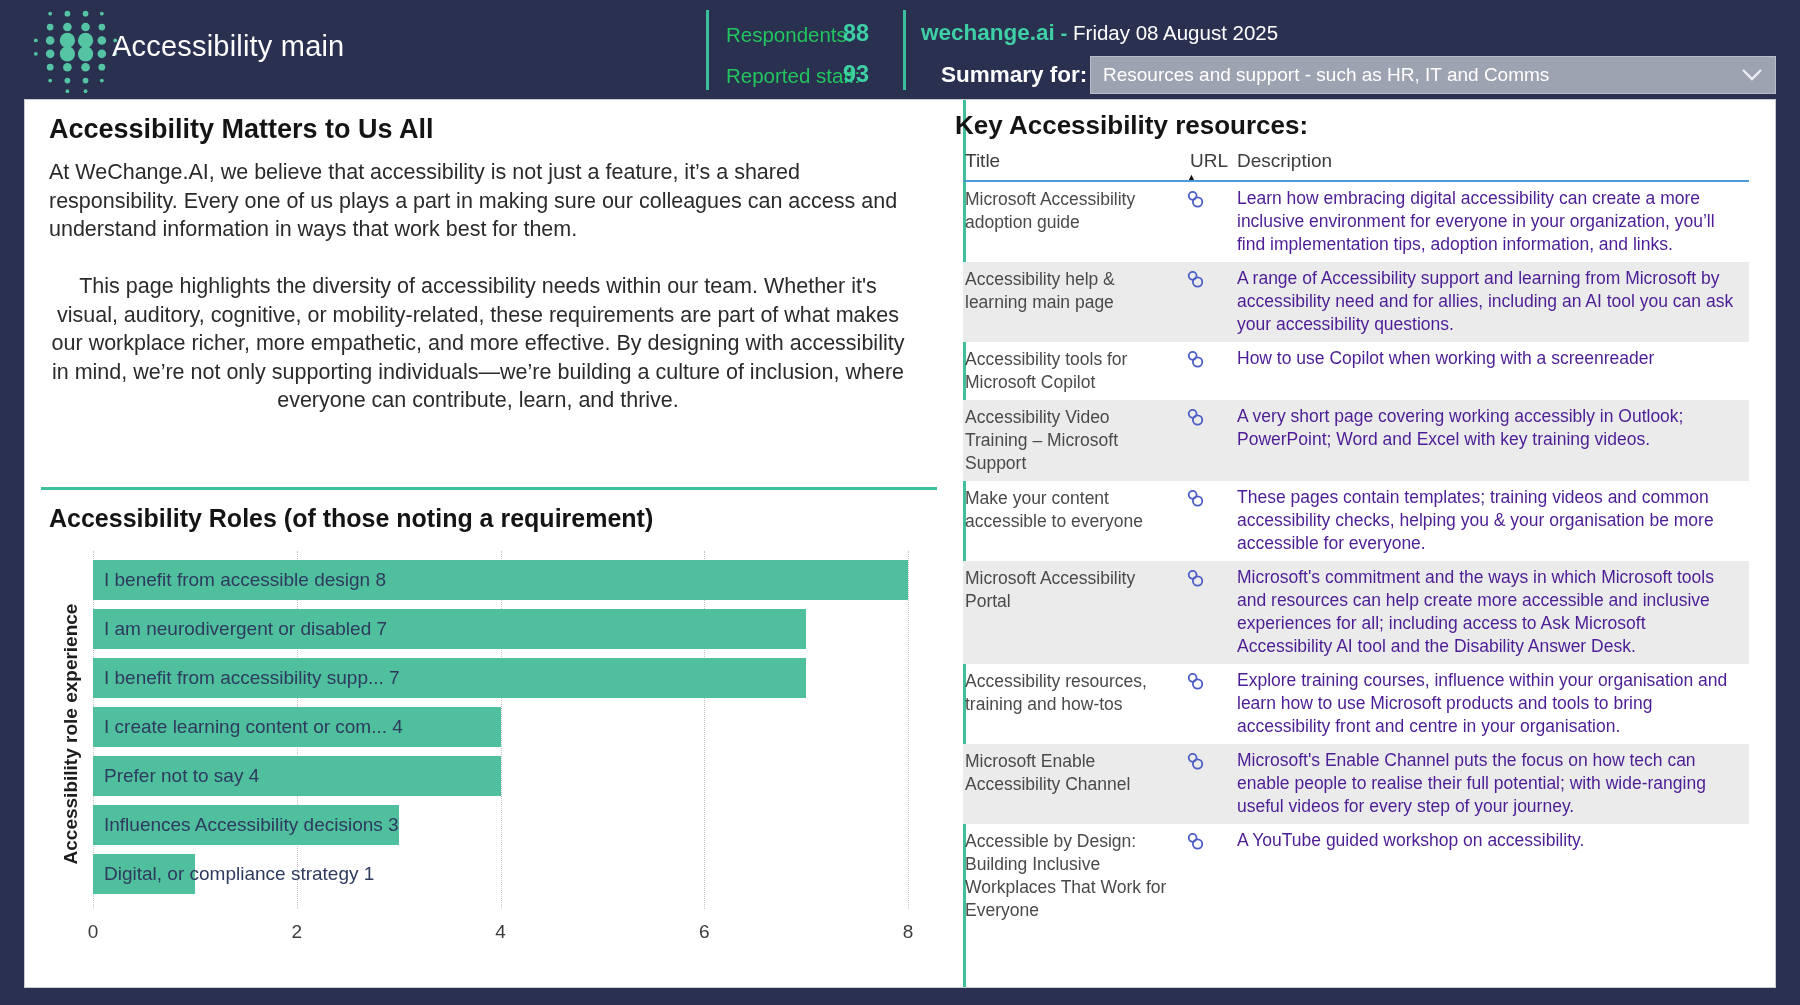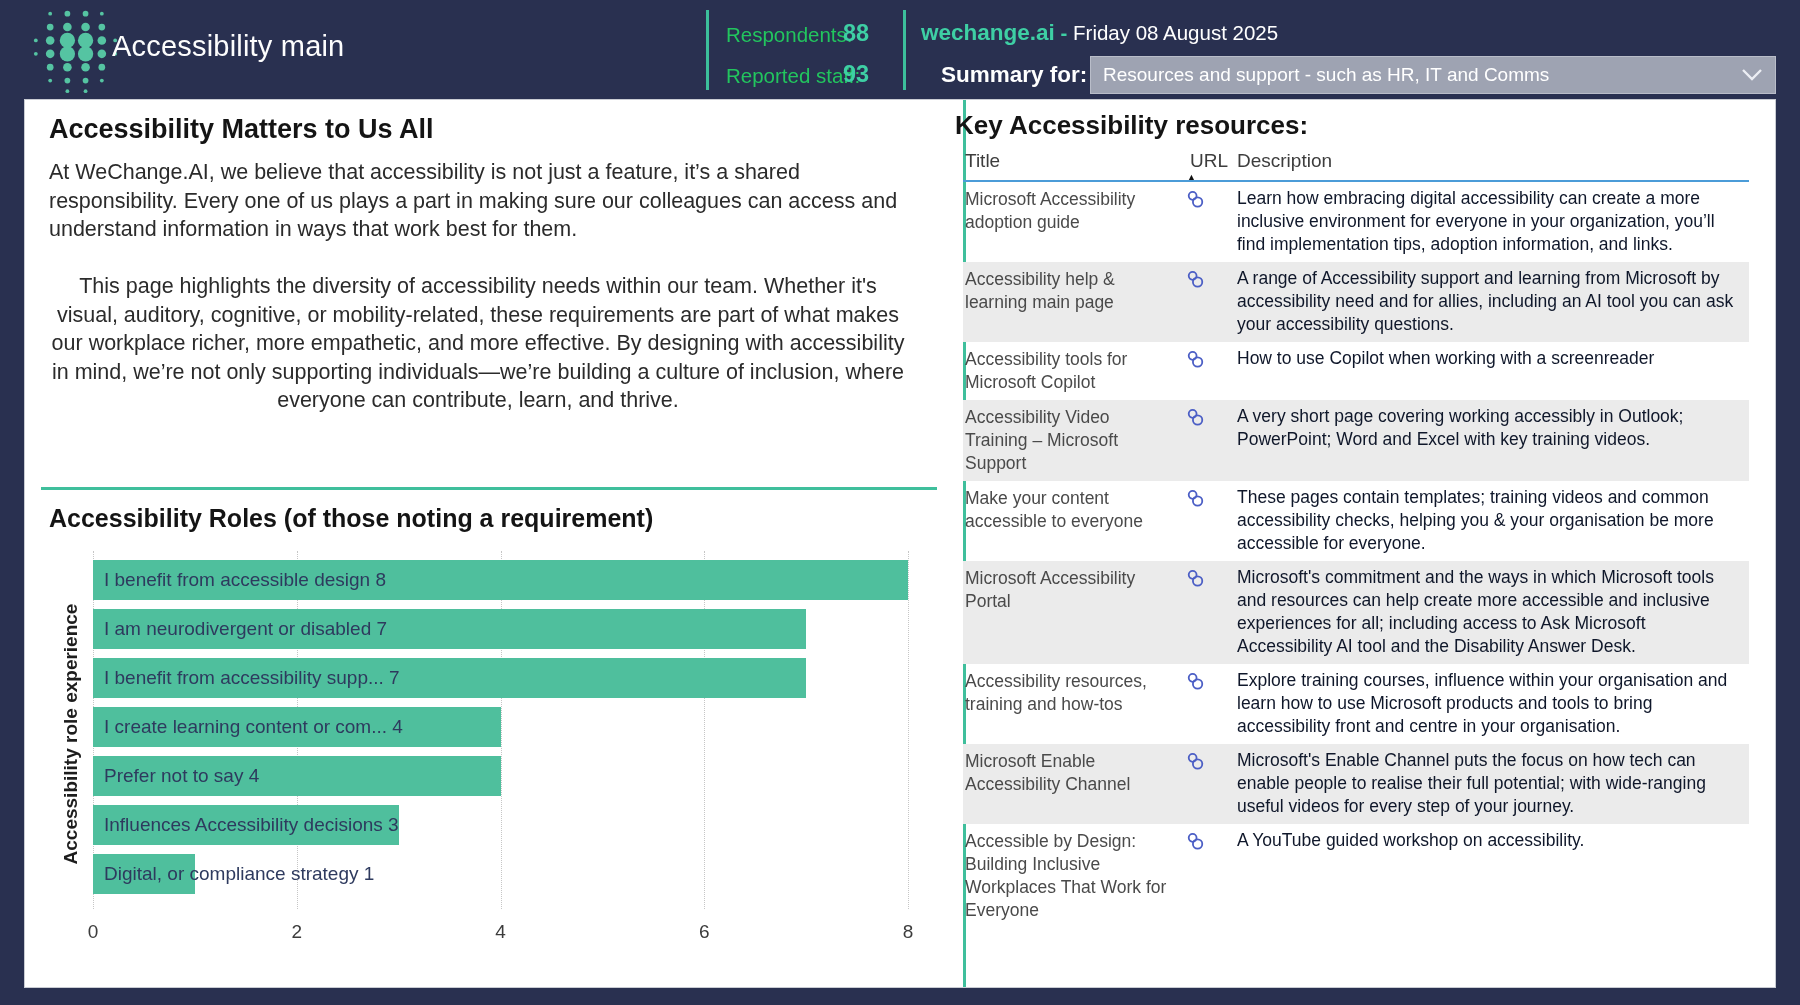--- a/index.html
+++ b/index.html
@@ -65,21 +65,21 @@
   .th { font-size: 19px; color: #3d3d3d; }
   .th-title { width: 218px; padding-left: 2px; }
   .th-url { width: 56px; position: relative; text-align: center; }
   .sort-caret { position: absolute; left: 6px; top: 23px; font-size: 9px; color: #111; line-height: 9px; }
   .th-desc { flex: 1; }
   .trow { display: flex; padding: 5px 0 6px 0; cursor: pointer; }
   .trow:nth-child(even) { background: #ebebeb; }
   .td { font-size: 17.5px; line-height: 23px; }
   .td-title { width: 218px; padding: 1px 14px 0 2px; color: #4a4a4a; }
   .td-url { width: 56px; padding-top: 2px; }
-  .td-desc { flex: 1; color: #0f172a; padding-right: 6px; }
+  .td-desc { flex: 1; color: #4c1d95; padding-right: 6px; }
   .link-ico { width: 21px; height: 21px; margin-left: 4px; cursor: pointer; }
 </style>
 </head>
 <body>
 
 <div class="header">
   <svg class="logo" viewBox="0 0 96 92">
     <g fill="#55c4a2">
         <circle cx="21" cy="8" r="2"></circle>
         <circle cx="39" cy="8" r="3"></circle>

